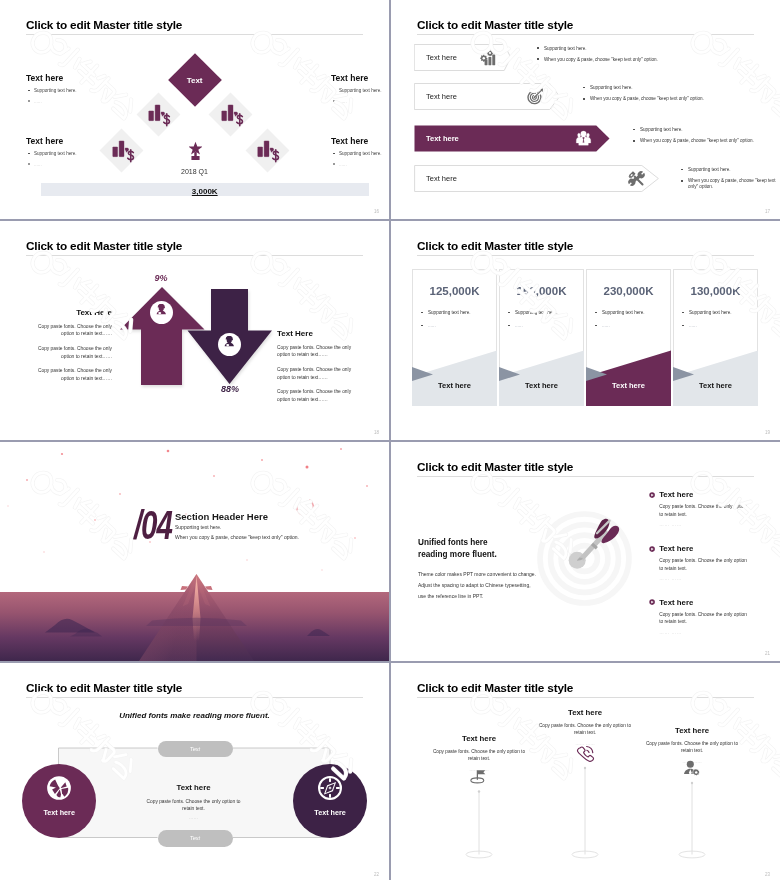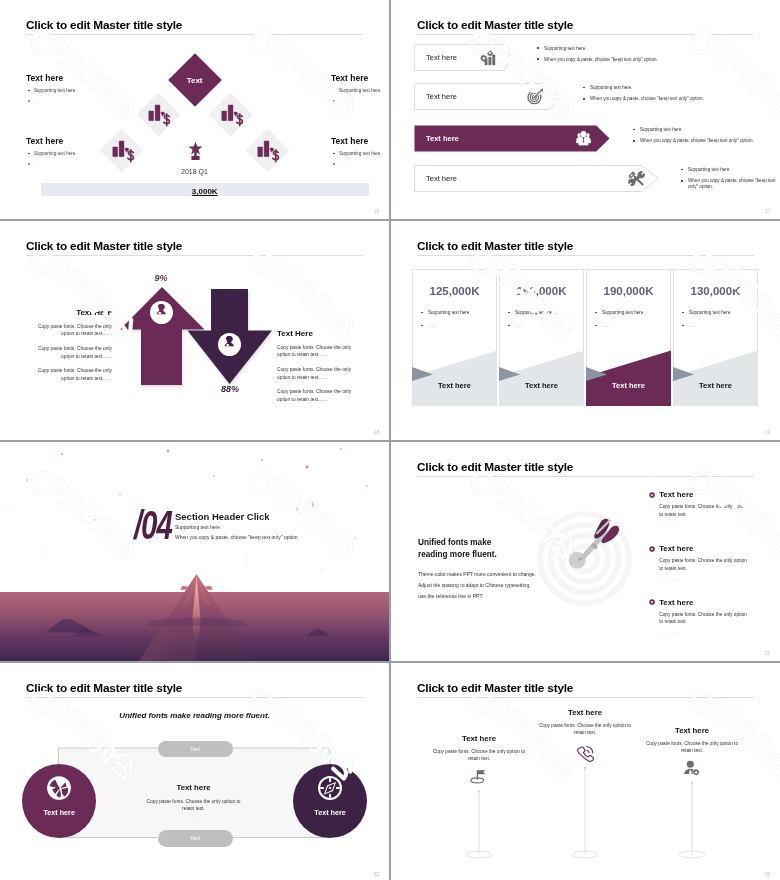--- a/index.html
+++ b/index.html
@@ -513,21 +513,21 @@
       <div class="s4b"><i class="bl"></i><span>Supporting text here.</span></div>
       <div class="s4b dim"><i class="bl"></i><span>......</span></div>
       <div class="s4f">Text here</div>
     </div>
     <div class="s4card k3 hl">
       <svg class="s4bg" viewBox="0 0 85 137" preserveAspectRatio="none">
         <rect x="0.5" y="0.5" width="84" height="136" fill="#fff" stroke="#e2e2e2" stroke-width="1"></rect>
         <polygon points="0,107.5 85,81.5 85,137 0,137" fill="#6b2b56"></polygon>
         <polygon points="0,98 21,105.5 0,112" fill="#8b94a3"></polygon>
       </svg>
-      <div class="s4val">190,000K</div>
+      <div class="s4val">230,000K</div>
       <div class="s4b"><i class="bl"></i><span>Supporting text here.</span></div>
       <div class="s4b dim"><i class="bl"></i><span>......</span></div>
       <div class="s4f">Text here</div>
     </div>
     <div class="s4card k4">
       <svg class="s4bg" viewBox="0 0 85 137" preserveAspectRatio="none">
         <rect x="0.5" y="0.5" width="84" height="136" fill="#fff" stroke="#e2e2e2" stroke-width="1"></rect>
         <polygon points="0,107.5 85,81.5 85,137 0,137" fill="#e2e6ea"></polygon>
         <polygon points="0,98 21,105.5 0,112" fill="#8b94a3"></polygon>
       </svg>
@@ -556,21 +556,21 @@
         <circle cx="355" cy="96" r="0.9" opacity=".4"></circle>
           <circle cx="44" cy="110" r="0.8" opacity=".35"></circle>
         <circle cx="247" cy="118" r="0.8" opacity=".35"></circle>
           <circle cx="322" cy="128" r="0.8" opacity=".3"></circle>
         <circle cx="186" cy="72" r="0.8" opacity=".35"></circle>
           <circle cx="8" cy="64" r="0.8" opacity=".3"></circle>
       </g>
       <path d="M309.8 58.2A8.3 8.3 0 1 1 297.0 62.9" fill="none" stroke="#f1aab0" stroke-width="1.6" stroke-linecap="round"></path>
     </svg>
     <div class="s5num">/04</div>
-    <div class="s5hdr">Section Header Click</div>
+    <div class="s5hdr">Section Header Here</div>
     <div class="s5sub1">Supporting text here.</div>
     <div class="s5sub2">When you copy &amp; paste, choose "keep text only" option.</div>
     <svg class="s5img" viewBox="0 0 389 88" preserveAspectRatio="none">
       <defs>
         <linearGradient id="sky5" x1="0" y1="0" x2="0" y2="1">
           <stop offset="0" stop-color="#b3687c"></stop>
             <stop offset="0.30" stop-color="#97546f"></stop>
           <stop offset="0.66" stop-color="#653862"></stop>
             <stop offset="1" stop-color="#3f274c"></stop>
         </linearGradient>
@@ -619,21 +619,21 @@
       <circle cx="22" cy="82" r="14.2" fill="#cfcfcf"></circle>
       <path d="M25.5 77.5 L57.5 42.5 l6.5 5.5 -32 35 z" fill="#c3c3c3"></path>
       <path d="M25.5 77.5 l-4.5 5.5 8 -1.5 2.5 -3 z" fill="#aeaeae"></path>
       <path d="M45 57 l8 7 3.5 -4 -8 -7 z" fill="#a6a6a6"></path>
       <path d="M57.5 42.5 l11 -12 7.5 6.5 -12 12 z" fill="#c6c6c6"></path>
       <path d="M63.5 15.5c5-4 11-3.5 12 2s-3 14-9 20-12.5 10-15 8 0-8 3.5-15 6-12 8.5-15z" fill="#5d2449"></path>
       <path d="M80 26.5c6-3.5 12.5-1.5 12 4.5s-6.5 13-13.5 17.5-13.5 6.5-15.5 4 2.5-8.5 7-13.5 7-10.5 10-12.5z" fill="#6b2b56"></path>
       <path d="M55 37 L76 16" stroke="#c6c6c6" stroke-width="3.8" fill="none" stroke-linecap="round"></path>
     </svg>
 
-    <div class="s6lead">Unified fonts make
+    <div class="s6lead">Unified fonts here
 reading more fluent.</div>
     <div class="s6body">Theme color makes PPT more convenient to change.
 Adjust the spacing to adapt to Chinese typesetting,
 use the reference line in PPT.</div>
 
     <div class="s6item t1">
       <svg class="s6dot" viewBox="0 0 20 20">
           <circle cx="10" cy="10" r="9" fill="#6b2b56"></circle>
           <path d="M7.2 5.4 L15 10 L7.2 14.6 Z" fill="#ffffff"></path>
         </svg>

